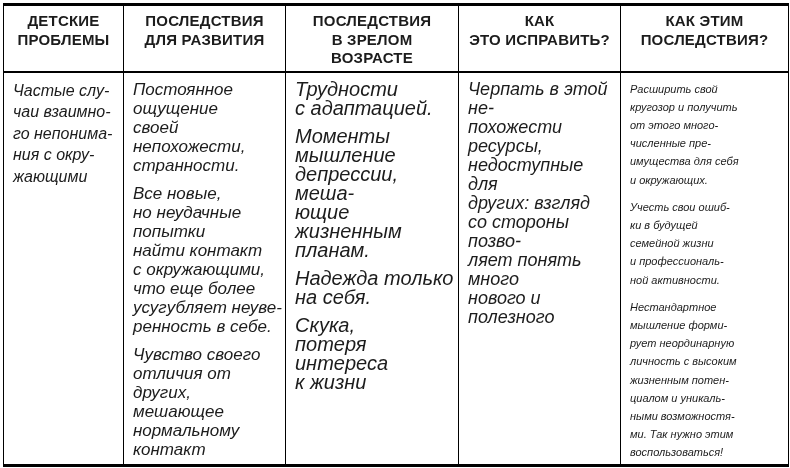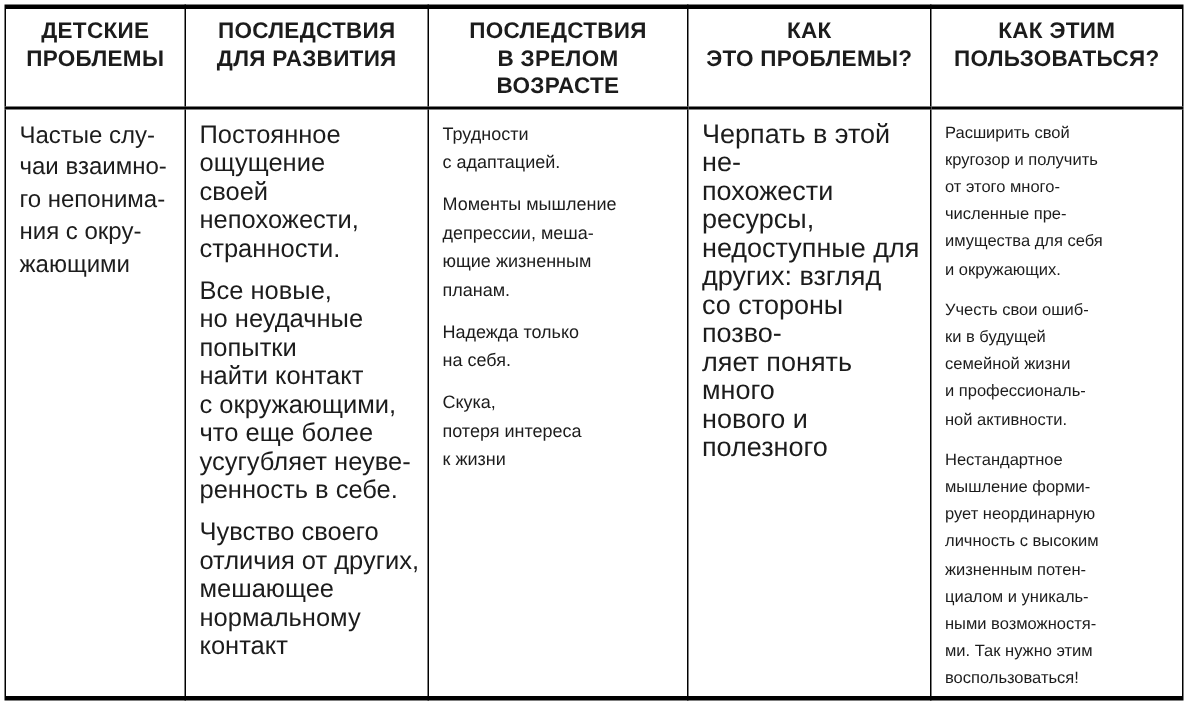--- a/index.html
+++ b/index.html
@@ -55,27 +55,28 @@
   th:first-child, td:first-child { border-left: none; }
 
   td {
     border-left: 1px solid var(--border-color);
     vertical-align: top;
     padding: 7px 3px 2px 9px;
     box-sizing: border-box;
   }
   td.c1 { font-size: 16px;   line-height: 21.5px; }
   td.c2 { font-size: 17px;   line-height: 19px; }
-  td.c3 { font-size: 12px;   line-height: 19px; }
+  td.c3 { font-size: 20px;   line-height: 19px; }
   td.c4 { font-size: 18px;   line-height: 19px; }
   td.c5 { font-size: 11px; line-height: 18.2px; }
 
   .para {
     white-space: pre-line;
     margin: 0 0 9px 0;
+    font-style: italic;
   }
   .para:last-child { margin-bottom: 0; }
 </style>
 </head>
 <body>
 
 <div class="sheet">
   <table class="grid">
     <colgroup>
       <col class="w1">
@@ -87,23 +88,23 @@
     <thead>
       <tr>
         <th>ДЕТСКИЕ
 ПРОБЛЕМЫ</th>
         <th>ПОСЛЕДСТВИЯ
 ДЛЯ РАЗВИТИЯ</th>
         <th>ПОСЛЕДСТВИЯ
 В ЗРЕЛОМ
 ВОЗРАСТЕ</th>
         <th>КАК
-ЭТО ПРОБЛЕМЫ?</th>
+ЭТО ИСПРАВИТЬ?</th>
         <th>КАК ЭТИМ
-ПОЛЬЗОВАТЬСЯ?</th>
+ПОСЛЕДСТВИЯ?</th>
       </tr>
     </thead>
     <tbody>
       <tr>
         <td class="c1">
             <div class="para">Частые слу-
 чаи взаимно-
 го непонима-
 ния с окру-
 жающими</div>

